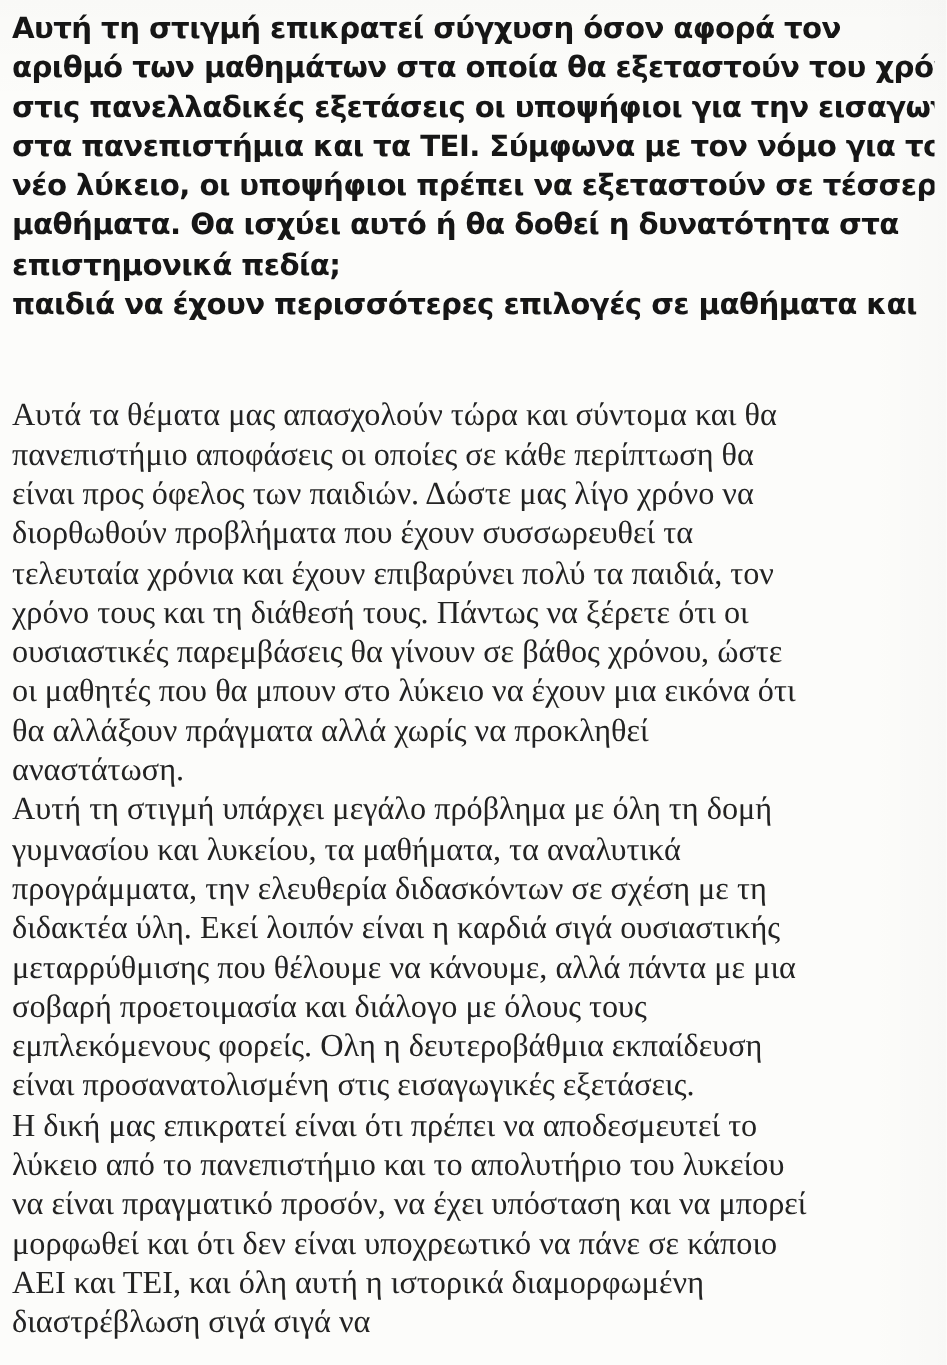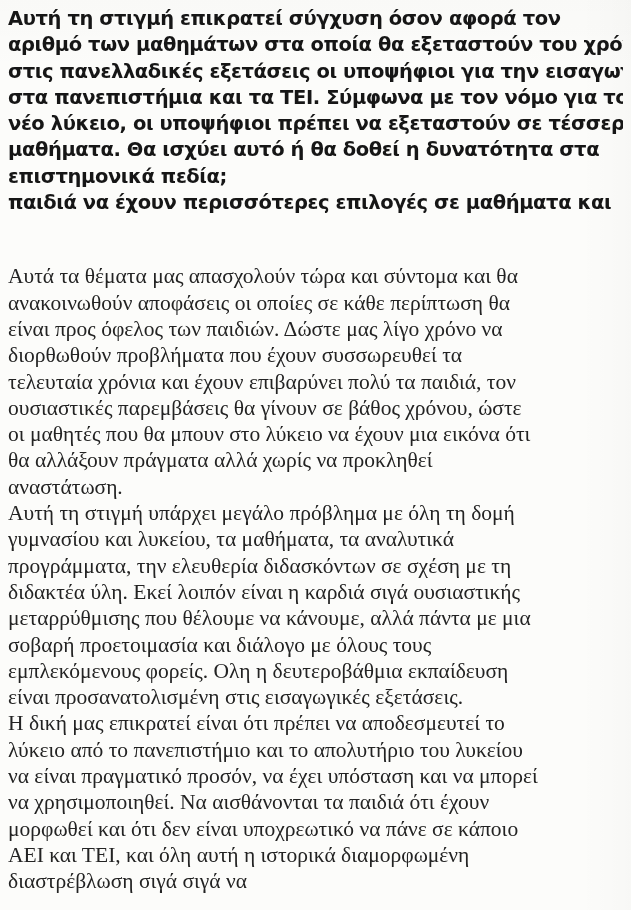--- a/index.html
+++ b/index.html
@@ -59,24 +59,25 @@
     <div class="qline">νέο λύκειο, οι υποψήφιοι πρέπει να εξεταστούν σε τέσσερα</div>
     <div class="qline">μαθήματα. Θα ισχύει αυτό ή θα δοθεί η δυνατότητα στα</div>
     <div class="qline">επιστημονικά πεδία;</div>
     <div class="qline">παιδιά να έχουν περισσότερες επιλογές σε μαθήματα και</div>
   </div>
 
   <div class="answer">
 
     <div class="para">
       <div class="aline">Αυτά τα θέματα μας απασχολούν τώρα και σύντομα και θα</div>
-      <div class="aline">ανακοινωθούν αποφάσεις οι οποίες σε κάθε περίπτωση θα</div>
+      <div class="aline">πανεπιστήμιο αποφάσεις οι οποίες σε κάθε περίπτωση θα</div>
       <div class="aline">είναι προς όφελος των παιδιών. Δώστε μας λίγο χρόνο να</div>
       <div class="aline">διορθωθούν προβλήματα που έχουν συσσωρευθεί τα</div>
       <div class="aline">τελευταία χρόνια και έχουν επιβαρύνει πολύ τα παιδιά, τον</div>
+      <div class="aline">χρόνο τους και τη διάθεσή τους. Πάντως να ξέρετε ότι οι</div>
       <div class="aline">ουσιαστικές παρεμβάσεις θα γίνουν σε βάθος χρόνου, ώστε</div>
       <div class="aline">οι μαθητές που θα μπουν στο λύκειο να έχουν μια εικόνα ότι</div>
       <div class="aline">θα αλλάξουν πράγματα αλλά χωρίς να προκληθεί</div>
       <div class="aline">αναστάτωση.</div>
     </div>
 
     <div class="para">
       <div class="aline">Αυτή τη στιγμή υπάρχει μεγάλο πρόβλημα με όλη τη δομή</div>
       <div class="aline">γυμνασίου και λυκείου, τα μαθήματα, τα αναλυτικά</div>
       <div class="aline">προγράμματα, την ελευθερία διδασκόντων σε σχέση με τη</div>
@@ -84,21 +85,20 @@
       <div class="aline">μεταρρύθμισης που θέλουμε να κάνουμε, αλλά πάντα με μια</div>
       <div class="aline">σοβαρή προετοιμασία και διάλογο με όλους τους</div>
       <div class="aline">εμπλεκόμενους φορείς. Ολη η δευτεροβάθμια εκπαίδευση</div>
       <div class="aline">είναι προσανατολισμένη στις εισαγωγικές εξετάσεις.</div>
     </div>
 
     <div class="para">
       <div class="aline">Η δική μας επικρατεί είναι ότι πρέπει να αποδεσμευτεί το</div>
       <div class="aline">λύκειο από το πανεπιστήμιο και το απολυτήριο του λυκείου</div>
       <div class="aline">να είναι πραγματικό προσόν, να έχει υπόσταση και να μπορεί</div>
-      <div class="aline">να χρησιμοποιηθεί. Να αισθάνονται τα παιδιά ότι έχουν</div>
       <div class="aline">μορφωθεί και ότι δεν είναι υποχρεωτικό να πάνε σε κάποιο</div>
       <div class="aline">ΑΕΙ και ΤΕΙ, και όλη αυτή η ιστορικά διαμορφωμένη</div>
       <div class="aline">διαστρέβλωση σιγά σιγά να</div>
     </div>
 
   </div>
 
 </div>
 
 </body></html>

